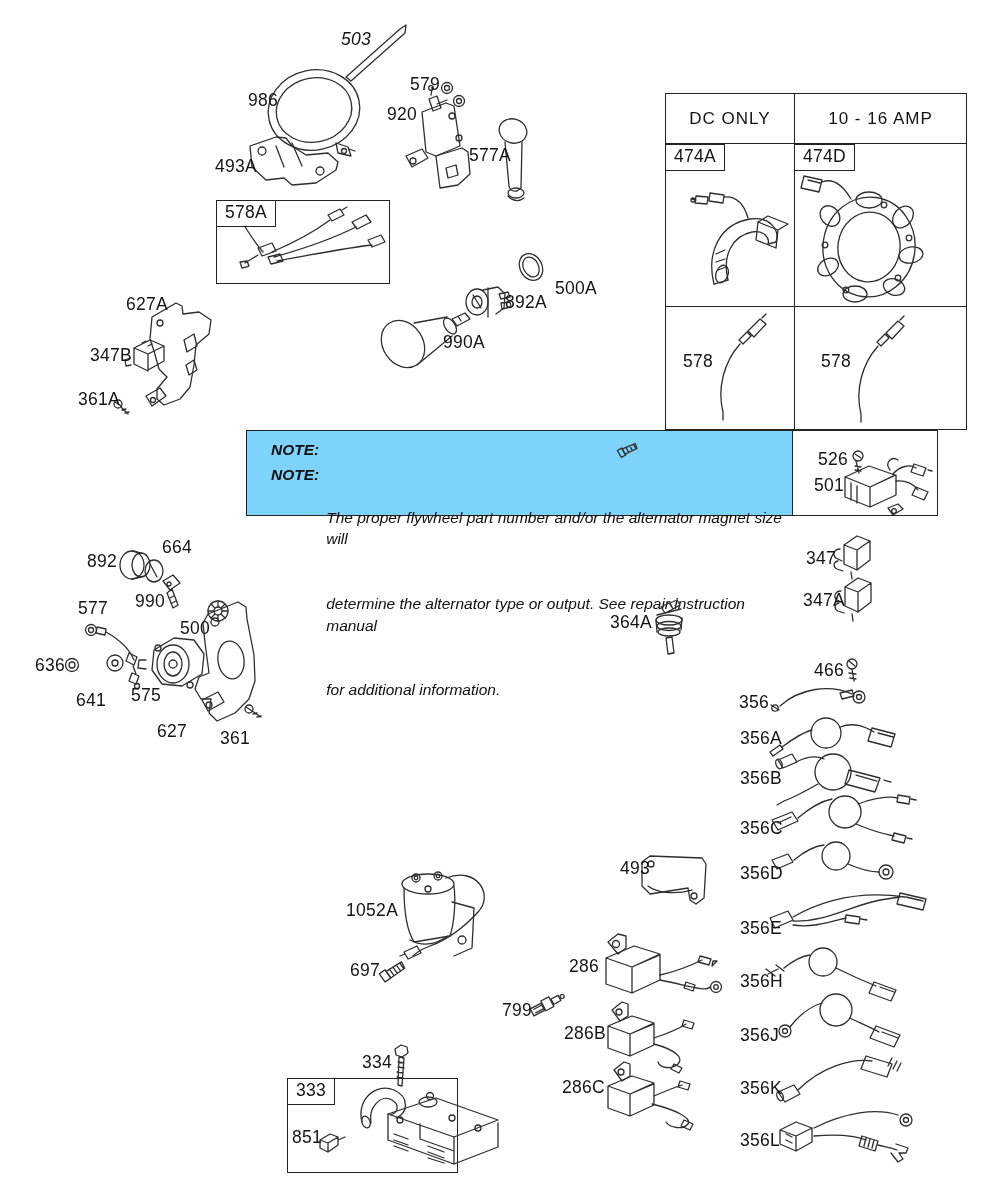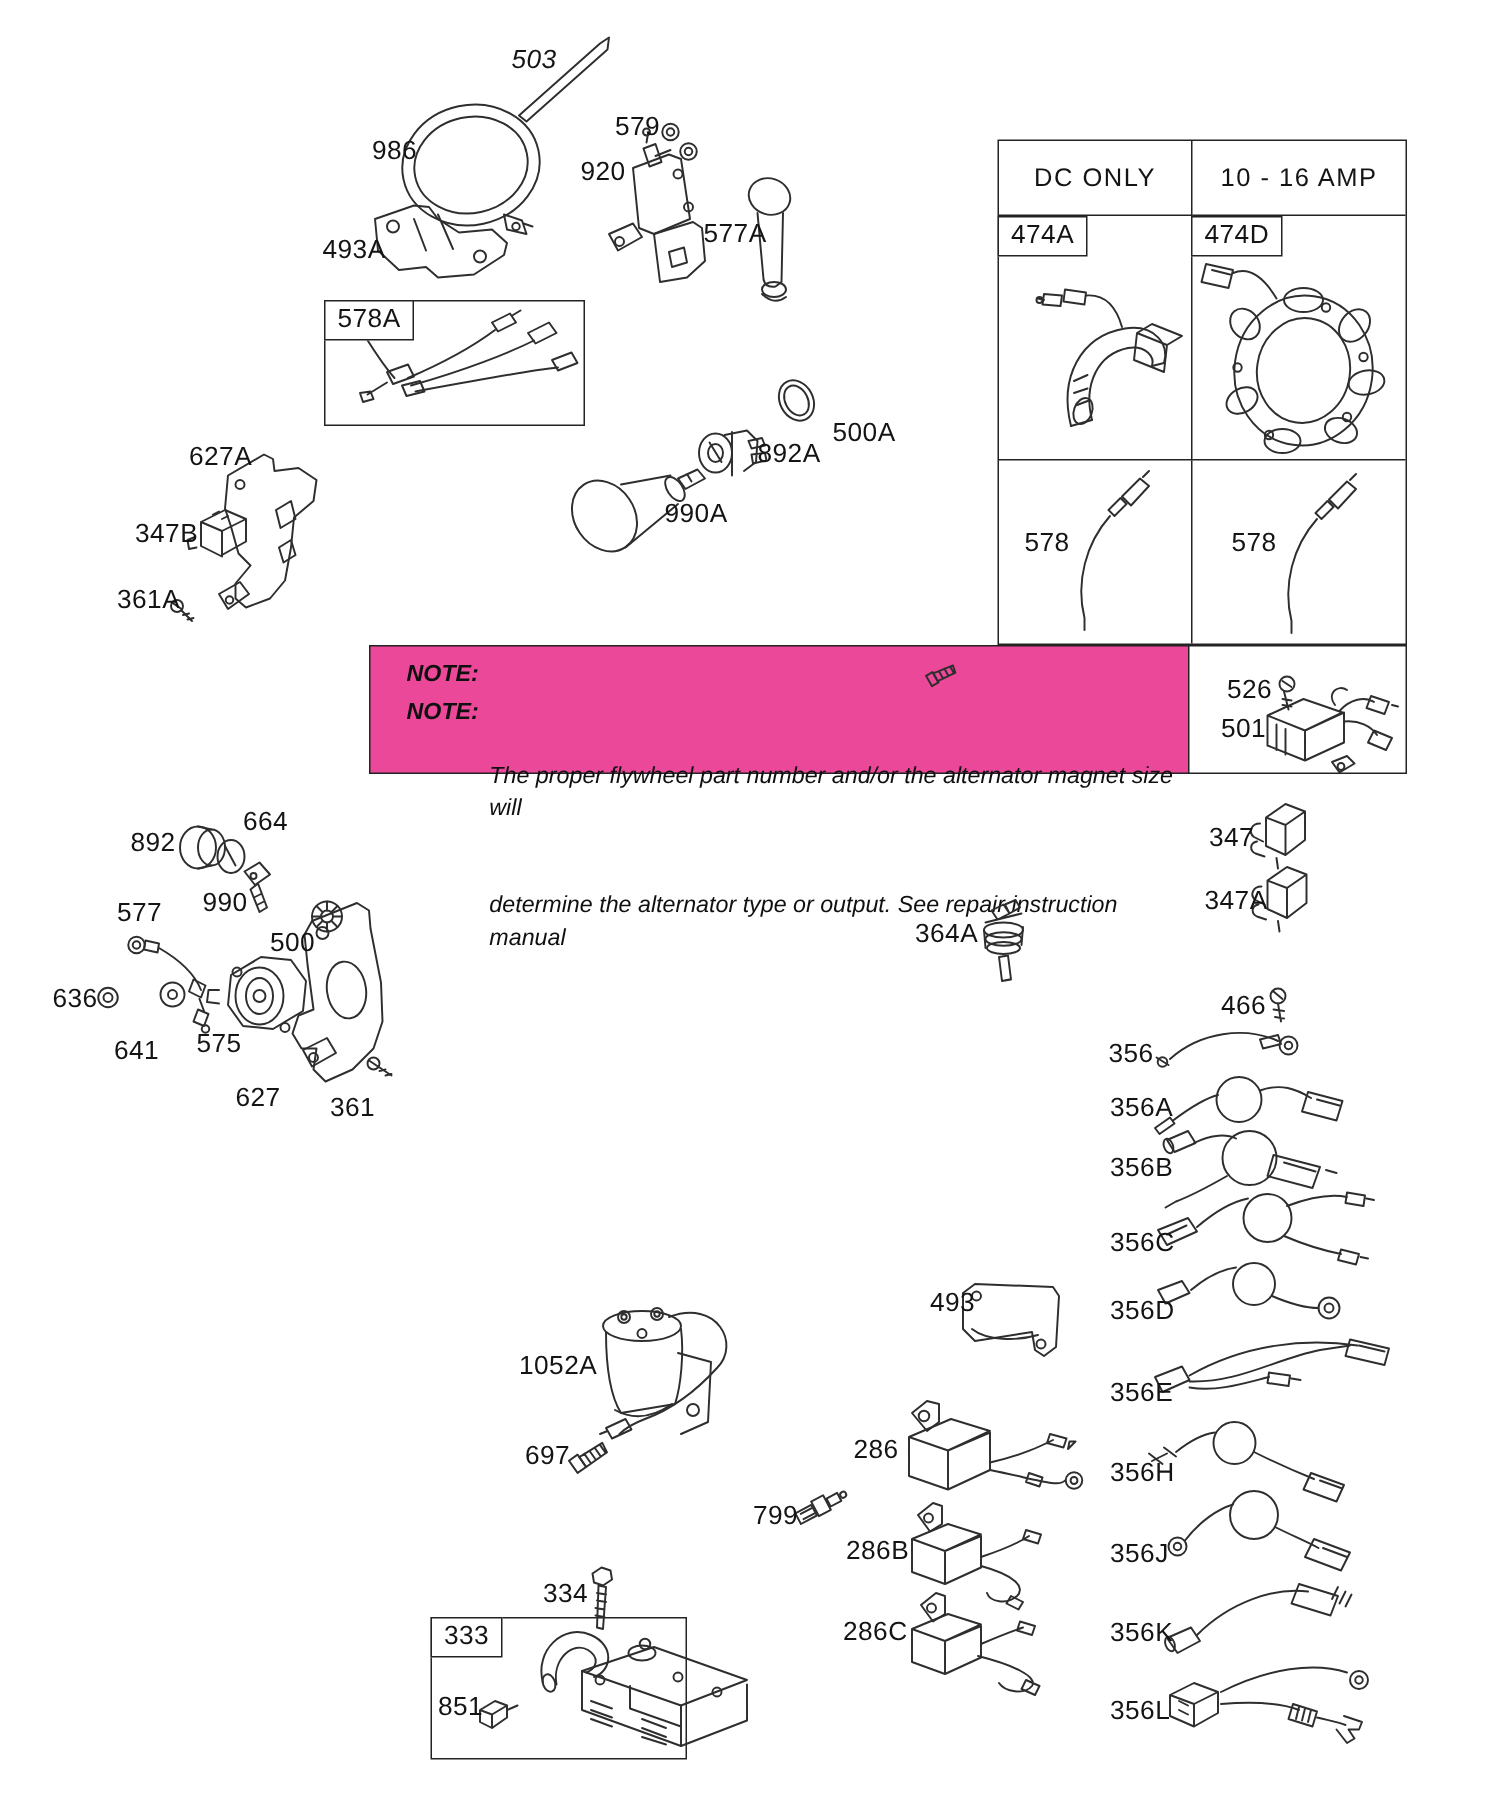--- a/index.html
+++ b/index.html
@@ -1,28 +1,28 @@
 <!DOCTYPE html>
 <html><head>
 <meta charset="utf-8">
 <style>
   html,body{margin:0;padding:0;background:#fff;}
   .canvas{position:relative;width:1000px;height:1200px;background:#fff;overflow:hidden;
           font-family:"Liberation Sans",sans-serif;color:#161616;}
   
-  .parts-table{position:absolute;left:665px;top:93px;width:273px;height:337px;
+  .parts-table{position:absolute;left:665px;top:93px;width:302px;height:337px;
       border:1.8px solid #232323;box-sizing:border-box;display:grid;
       grid-template-columns:129px 1fr;grid-template-rows:50px 163px 1fr;background:#fff;}
   .pt-cell{border-right:1.8px solid #232323;border-bottom:1.8px solid #232323;}
   .pt-cell.last-col{border-right:none;}
   .pt-cell.last-row{border-bottom:none;}
   .pt-head{display:flex;align-items:center;justify-content:center;
       font-size:17px;letter-spacing:1px;color:#141414;}
   .note-box{position:absolute;left:246px;top:430px;width:548px;height:86px;
-      border:1.8px solid #232323;box-sizing:border-box;background:#ec4899;
+      border:1.8px solid #232323;box-sizing:border-box;background:#7dd3fc;
       padding:8px 6px 0 24px;}
   .reg-cell{position:absolute;left:792px;top:430px;width:146px;height:86px;
       border:1.8px solid #232323;box-sizing:border-box;background:#fff;}
   .pbox{position:absolute;border:1.7px solid #232323;box-sizing:border-box;background:#fff;}
   .pbox.harness{left:216px;top:200px;width:174px;height:84px;}
   .pbox.armature{left:287px;top:1078px;width:171px;height:95px;}
   
   .note-row{display:flex;gap:7px;font-style:italic;font-size:15.5px;line-height:1.4;
       color:#101010;white-space:pre-wrap;}
   .note-row + .note-row{margin-top:3px;}
@@ -55,20 +55,21 @@
 
   <div class="note-box">
     <div class="note-row">
       <span class="note-prefix">NOTE:</span>
     </div>
     <div class="note-row">
       <span class="note-prefix">NOTE:</span>
       <span class="note-lines">
         <div>The proper flywheel part number and/or the alternator magnet size will</div>
         <div>determine the alternator type or output. See repair instruction manual</div>
+        <div>for additional information.</div>
       </span>
     </div>
   </div>
 
   <div class="reg-cell"></div>
 
   <div class="pbox harness"></div>
   <div class="pbox armature"></div>
 
   <svg class="art" width="1000" height="1200" viewBox="0 0 1000 1200" fill="none" stroke="#2e2e2e" stroke-width="1.3" stroke-linecap="round" stroke-linejoin="round">

